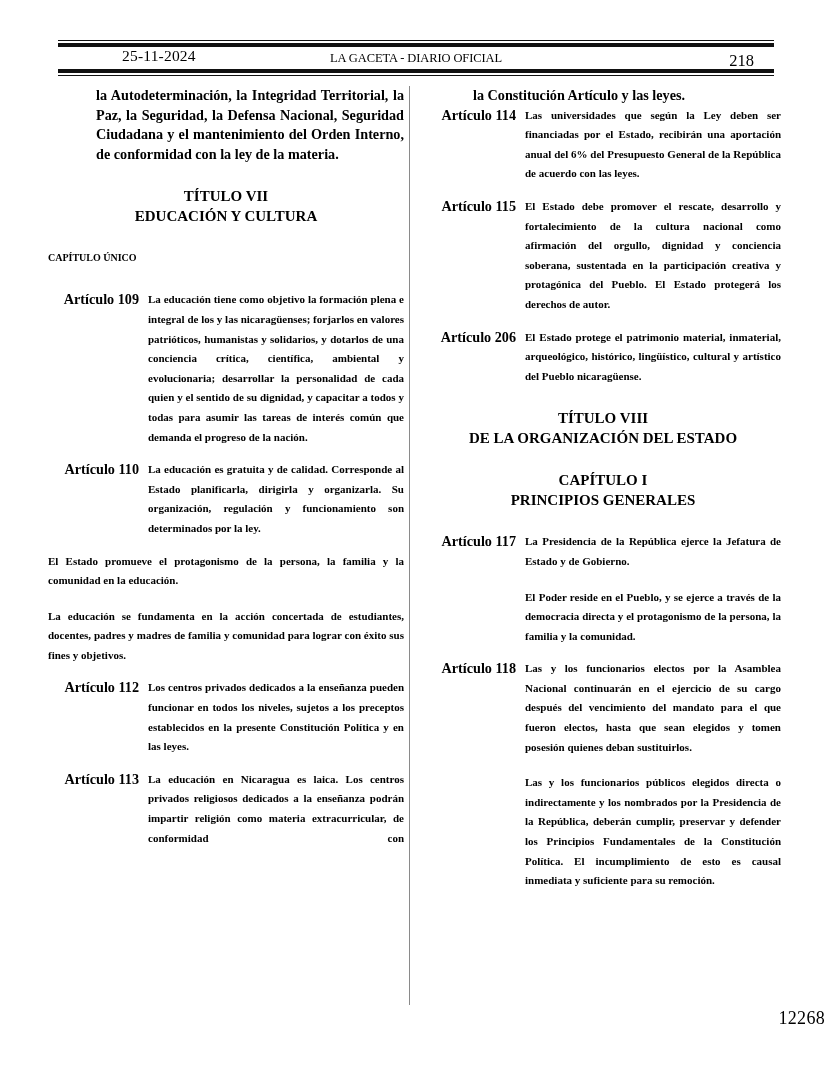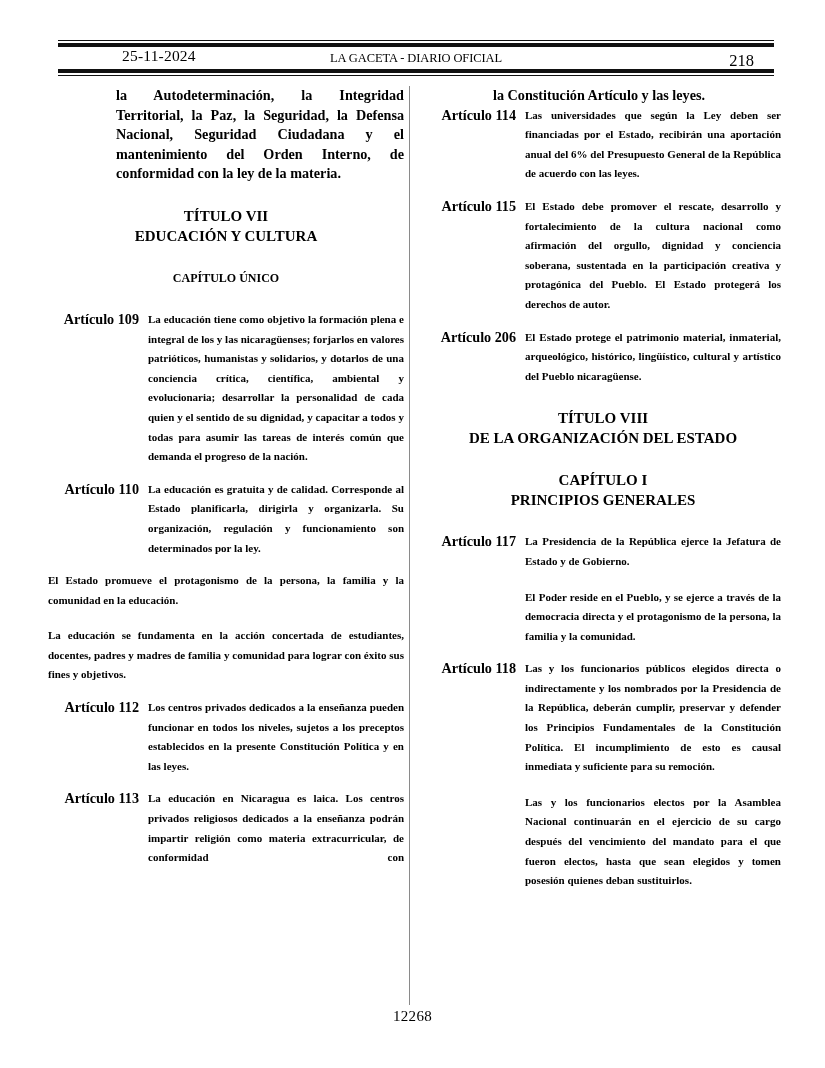--- a/index.html
+++ b/index.html
@@ -123,21 +123,21 @@
   }
   .art-body p:last-child { margin-bottom: 0; }
   .art-body p.last-line-justify::after {
     content: "";
     display: inline-block;
     width: 100%;
   }
 
   
   .cont {
-    margin-left: 68px;
+    margin-left: 48px;
     font-weight: bold;
     font-size: 14.2px;
     line-height: 19.6px;
     text-align: justify;
     margin-bottom: 13px;
   }
 
   
   .heading {
     text-align: center;
@@ -147,35 +147,35 @@
     margin: 22px 0 0 0;
   }
   .heading-sub {
     text-align: center;
     font-weight: bold;
     font-size: 15px;
     line-height: 20px;
     margin-bottom: 22px;
   }
   .chapter {
-    text-align: center;
-    font-weight: bold;
-    font-size: 12px;
+    text-align: left;
+    font-weight: bold;
+    font-size: 10px;
     line-height: 20px;
     margin: 22px 0 22px 0;
   }
 
   
   .footer-num {
     position: absolute;
     left: 0;
     right: 0;
     top: 1008px;
-    text-align: center;
-    font-size: 15px;
+    text-align: right;
+    font-size: 18px;
     letter-spacing: 0.3px;
   }
 </style>
 </head>
 <body>
 
 <div class="page">
 
   <div class="masthead">
     <div class="rule-thin"></div>
@@ -272,22 +272,22 @@
       <div class="art-label">Artículo 117</div>
       <div class="art-body">
         <p>La Presidencia de la República ejerce la Jefatura de Estado y de Gobierno.</p>
         <p>El Poder reside en el Pueblo, y se ejerce a través de la democracia directa y el protagonismo de la persona, la familia y la comunidad.</p>
       </div>
     </div>
 
     <div class="art">
       <div class="art-label">Artículo 118</div>
       <div class="art-body">
+        <p>Las y los funcionarios electos por la Asamblea Nacional continuarán en el ejercicio de su cargo después del vencimiento del mandato para el que fueron electos, hasta que sean elegidos y tomen posesión quienes deban sustituirlos.</p>
         <p>Las y los funcionarios públicos elegidos directa o indirectamente y los nombrados por la Presidencia de la República, deberán cumplir, preservar y defender los Principios Fundamentales de la Constitución Política. El incumplimiento de esto es causal inmediata y suficiente para su remoción.</p>
-        <p>Las y los funcionarios electos por la Asamblea Nacional continuarán en el ejercicio de su cargo después del vencimiento del mandato para el que fueron electos, hasta que sean elegidos y tomen posesión quienes deban sustituirlos.</p>
       </div>
     </div>
 
   </div>
 
   <div class="footer-num">12268</div>
 
 </div>
 
 </body></html>

